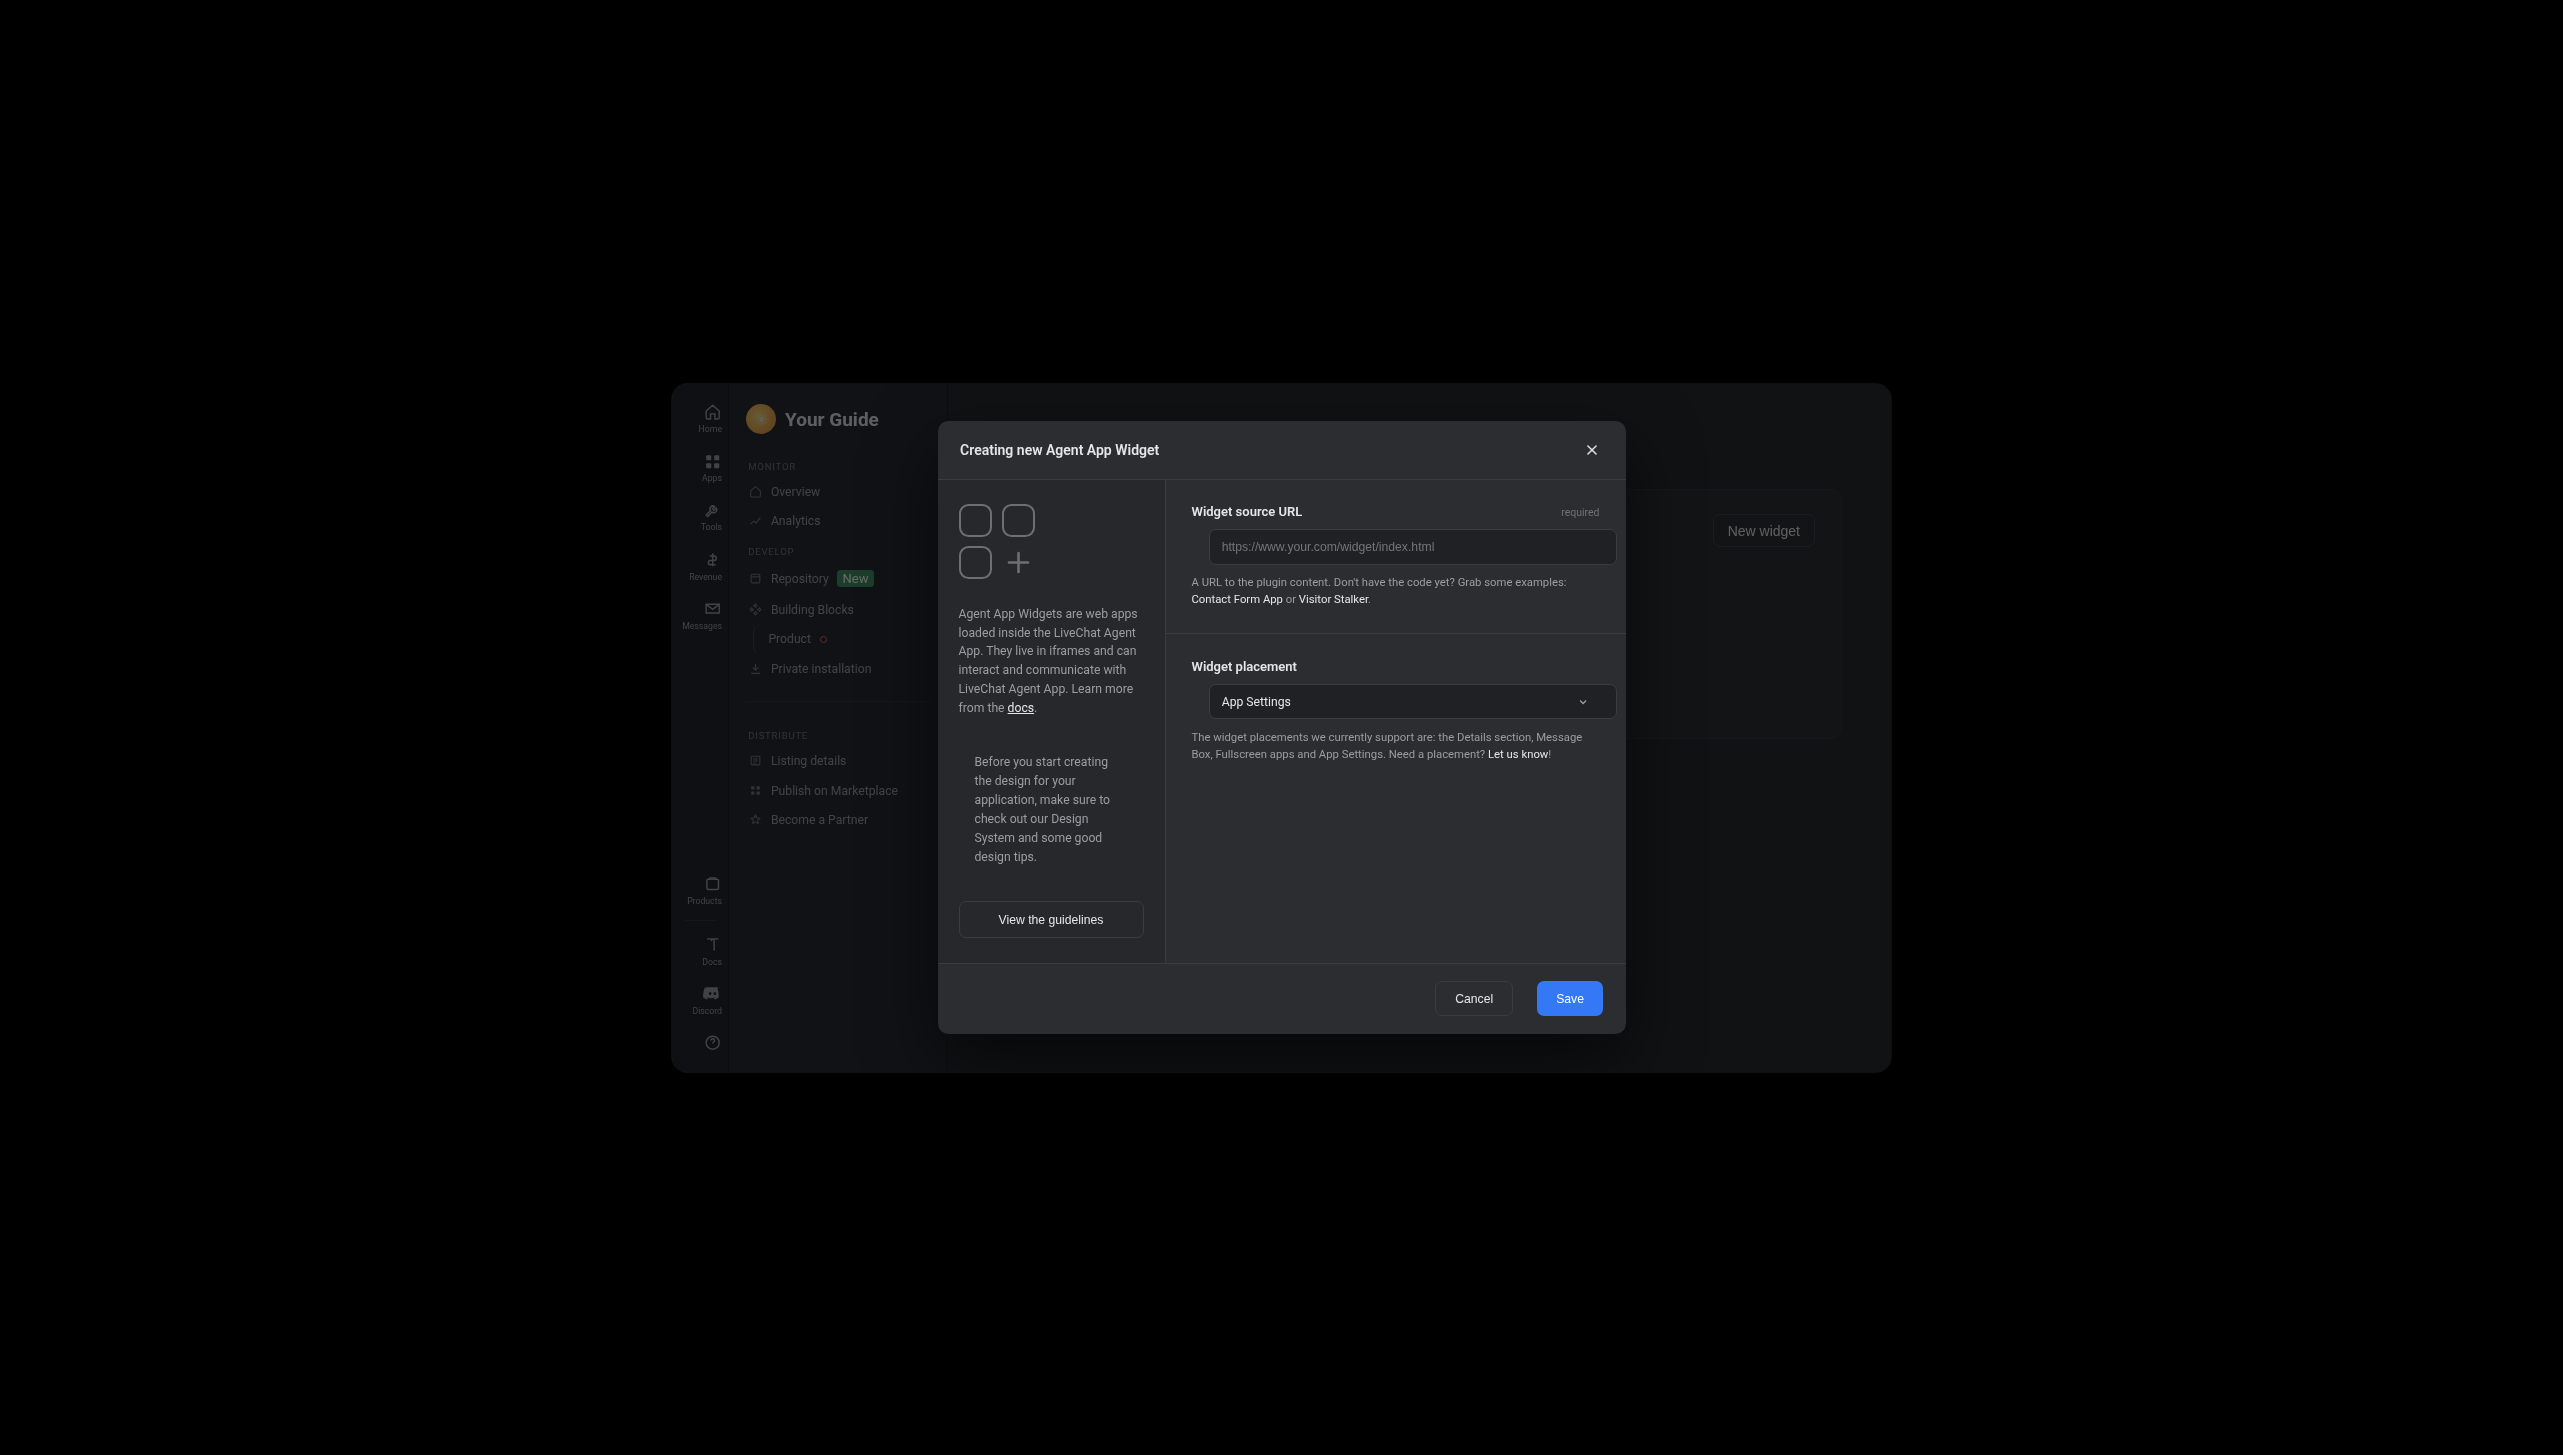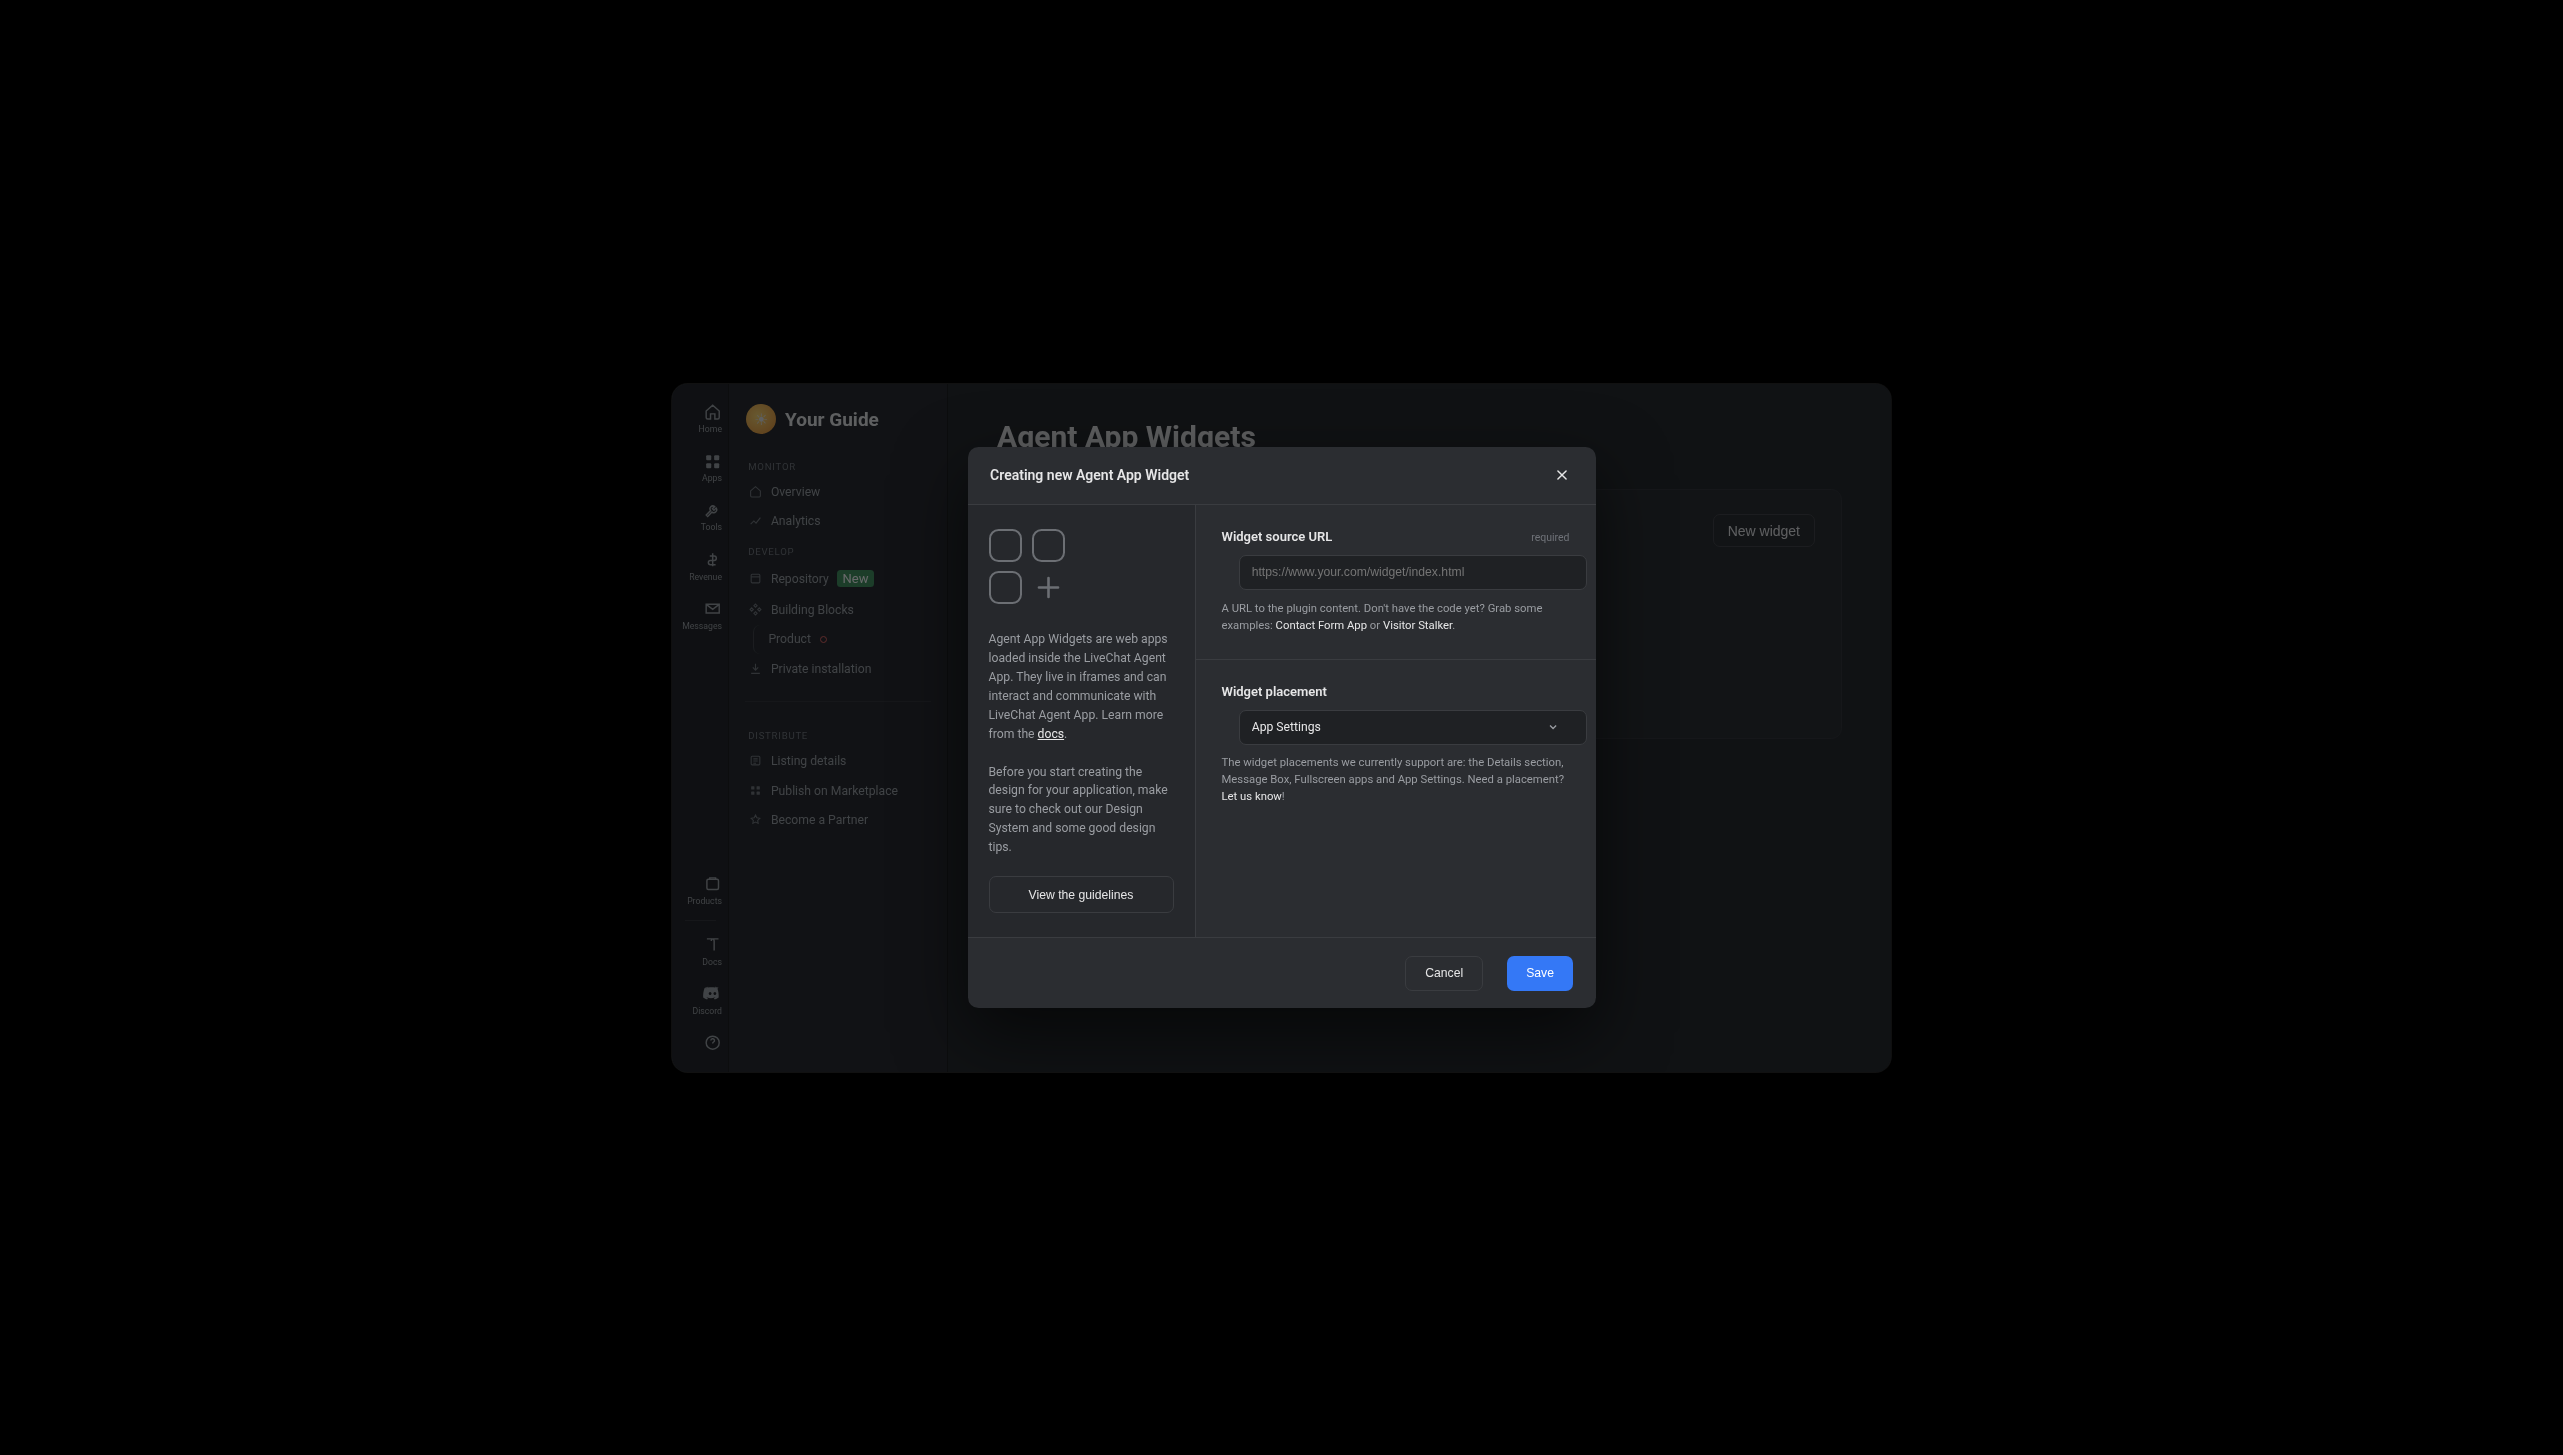--- a/index.html
+++ b/index.html
@@ -83,21 +83,21 @@
   .btn-outline{background:transparent;border:0.9px solid var(--border);color:var(--text);border-radius:7px;padding:7.8px 14px;font-size:14px;cursor:pointer}
   .widget-glyph-row{display:flex;gap:8.7px;margin:5.2px 0}
   .glyph{width:28px;height:28px;border-radius:7.8px;border:2.2px solid #6a6d72}
   .label-dim{color:var(--text-dim);font-size:11.3px}
   
   .overlay{
     position:absolute;inset:0;background:rgba(10,11,13,.62);
     display:flex;align-items:center;justify-content:center;
   }
   .modal{
-    width:628px;background:var(--bg-modal);border-radius:10.5px;overflow:hidden;
+    width:688px;background:var(--bg-modal);border-radius:10.5px;overflow:hidden;
     display:flex;flex-direction:column;box-shadow:0 26px 70px rgba(0,0,0,.6);
   }
   .modal-header{display:flex;align-items:center;justify-content:space-between;padding:17.4px 22.6px;border-bottom:0.9px solid var(--border)}
   .modal-title{font-size:14px;font-weight:600}
   .close-x{width:22.6px;height:22.6px;display:flex;align-items:center;justify-content:center;cursor:pointer;color:var(--text);border-radius:5.2px}
   .modal-body{display:flex;min-height:374px}
   .modal-side{flex:0 0 228px;background:var(--bg-modal-side);border-right:0.9px solid var(--border);padding:24.4px 21px;font-size:12.2px;color:var(--text-dim);display:flex;flex-direction:column;gap:19px}
   .modal-side-icon{display:flex;flex-direction:column;gap:10.5px;align-items:flex-start;margin-bottom:7px}
   .mgrid{display:grid;grid-template-columns:1fr 1fr;gap:8.7px;width:78px}
   .mcell{width:33px;height:33px;border:2.2px solid #6c6f74;border-radius:9.6px}
@@ -351,21 +351,21 @@
               <div class="mcell plus">
                   <svg viewBox="0 0 38 38" fill="none" stroke="#6c6f74" stroke-width="3" stroke-linecap="round">
                     <path d="M19 8v22M8 19h22"></path>
                   </svg>
                 </div>
             </div>
           </div>
           <p style="margin:0;line-height:1.55">
             <span>Agent App Widgets are web apps loaded inside the LiveChat Agent App. They live in iframes and can interact and communicate with LiveChat Agent App. Learn more from the </span><a>docs</a><span>.</span>
           </p>
-          <p style="margin:0;line-height:1.55">Before you start creating the design for your application, make sure to check out our Design System and some good design tips.</p>
+          <p style="margin:16px;line-height:1.55">Before you start creating the design for your application, make sure to check out our Design System and some good design tips.</p>
           <button class="btn-ghost">View the guidelines</button>
         </div>
         <div class="modal-main">
           <div class="modal-section">
             <div class="field-row">
               <div class="field-label">Widget source URL</div>
               <div class="req">required</div>
             </div>
             <input type="text" placeholder="https://www.your.com/widget/index.html" style="">
             <div class="help">

